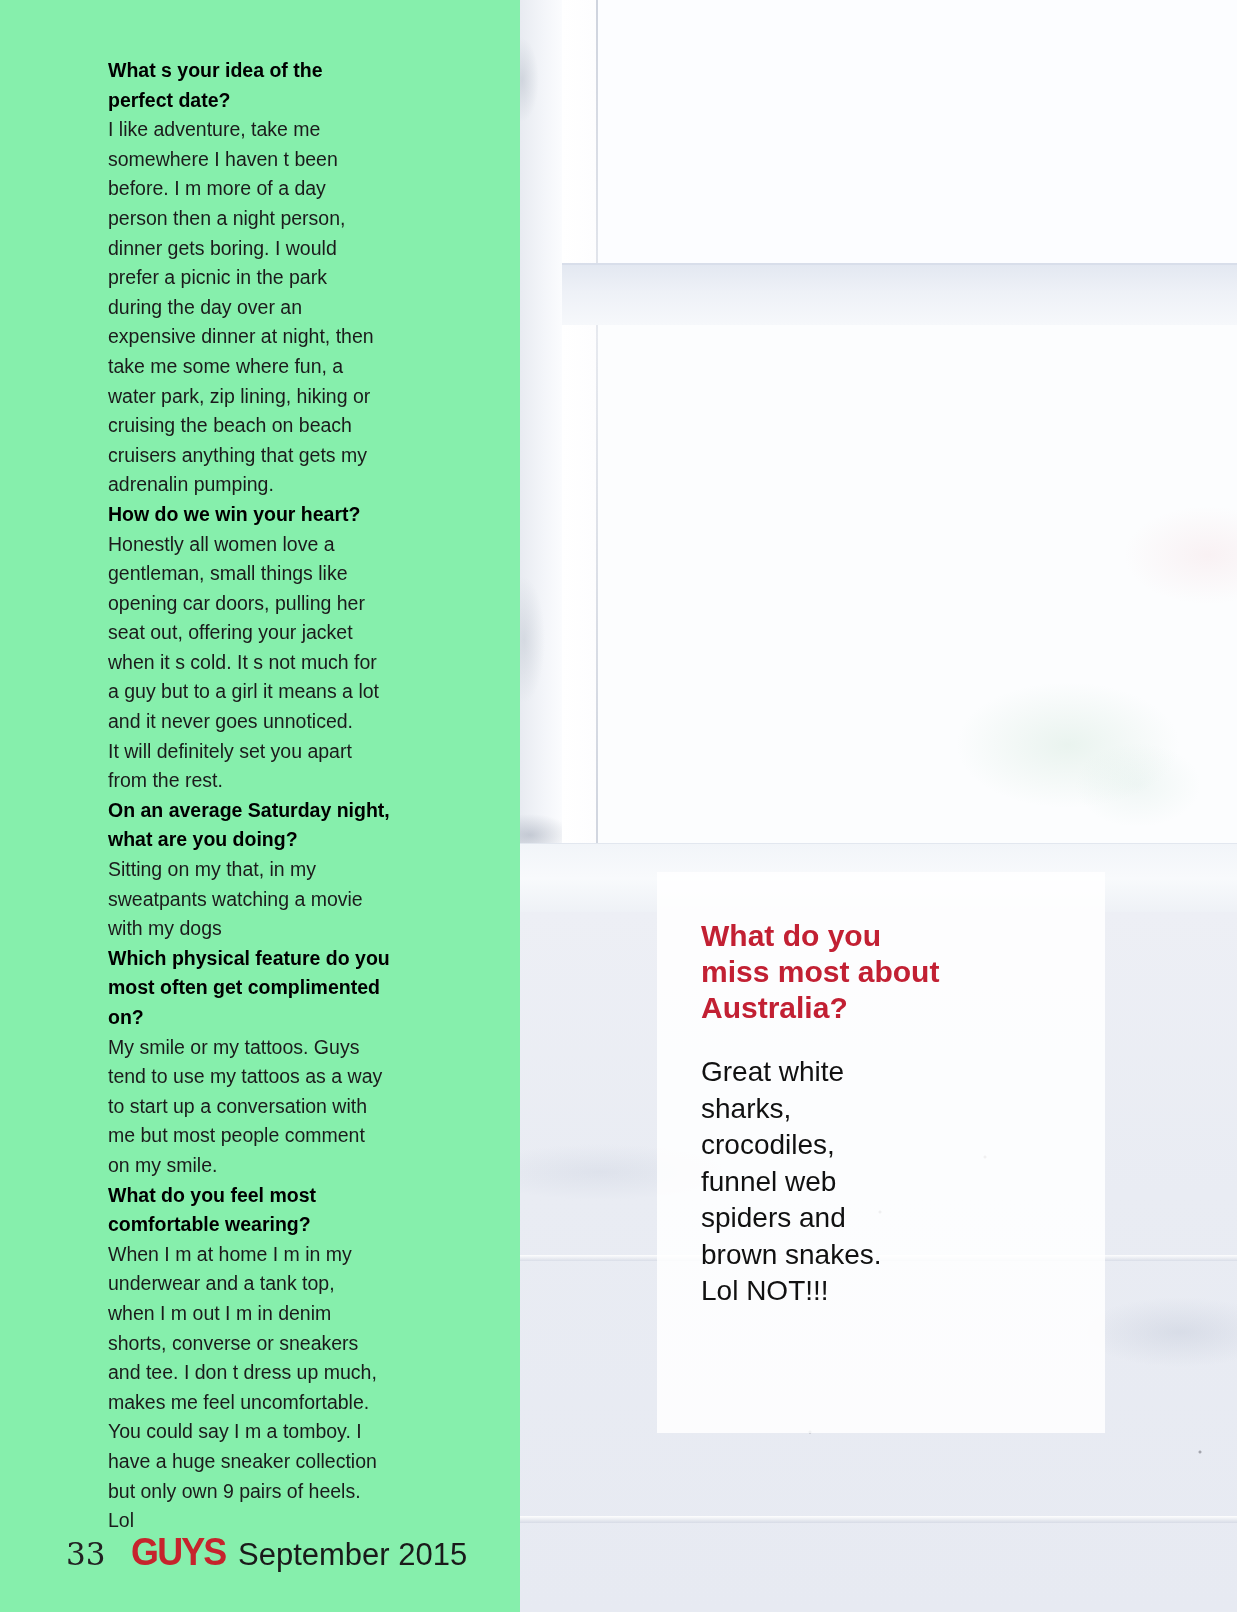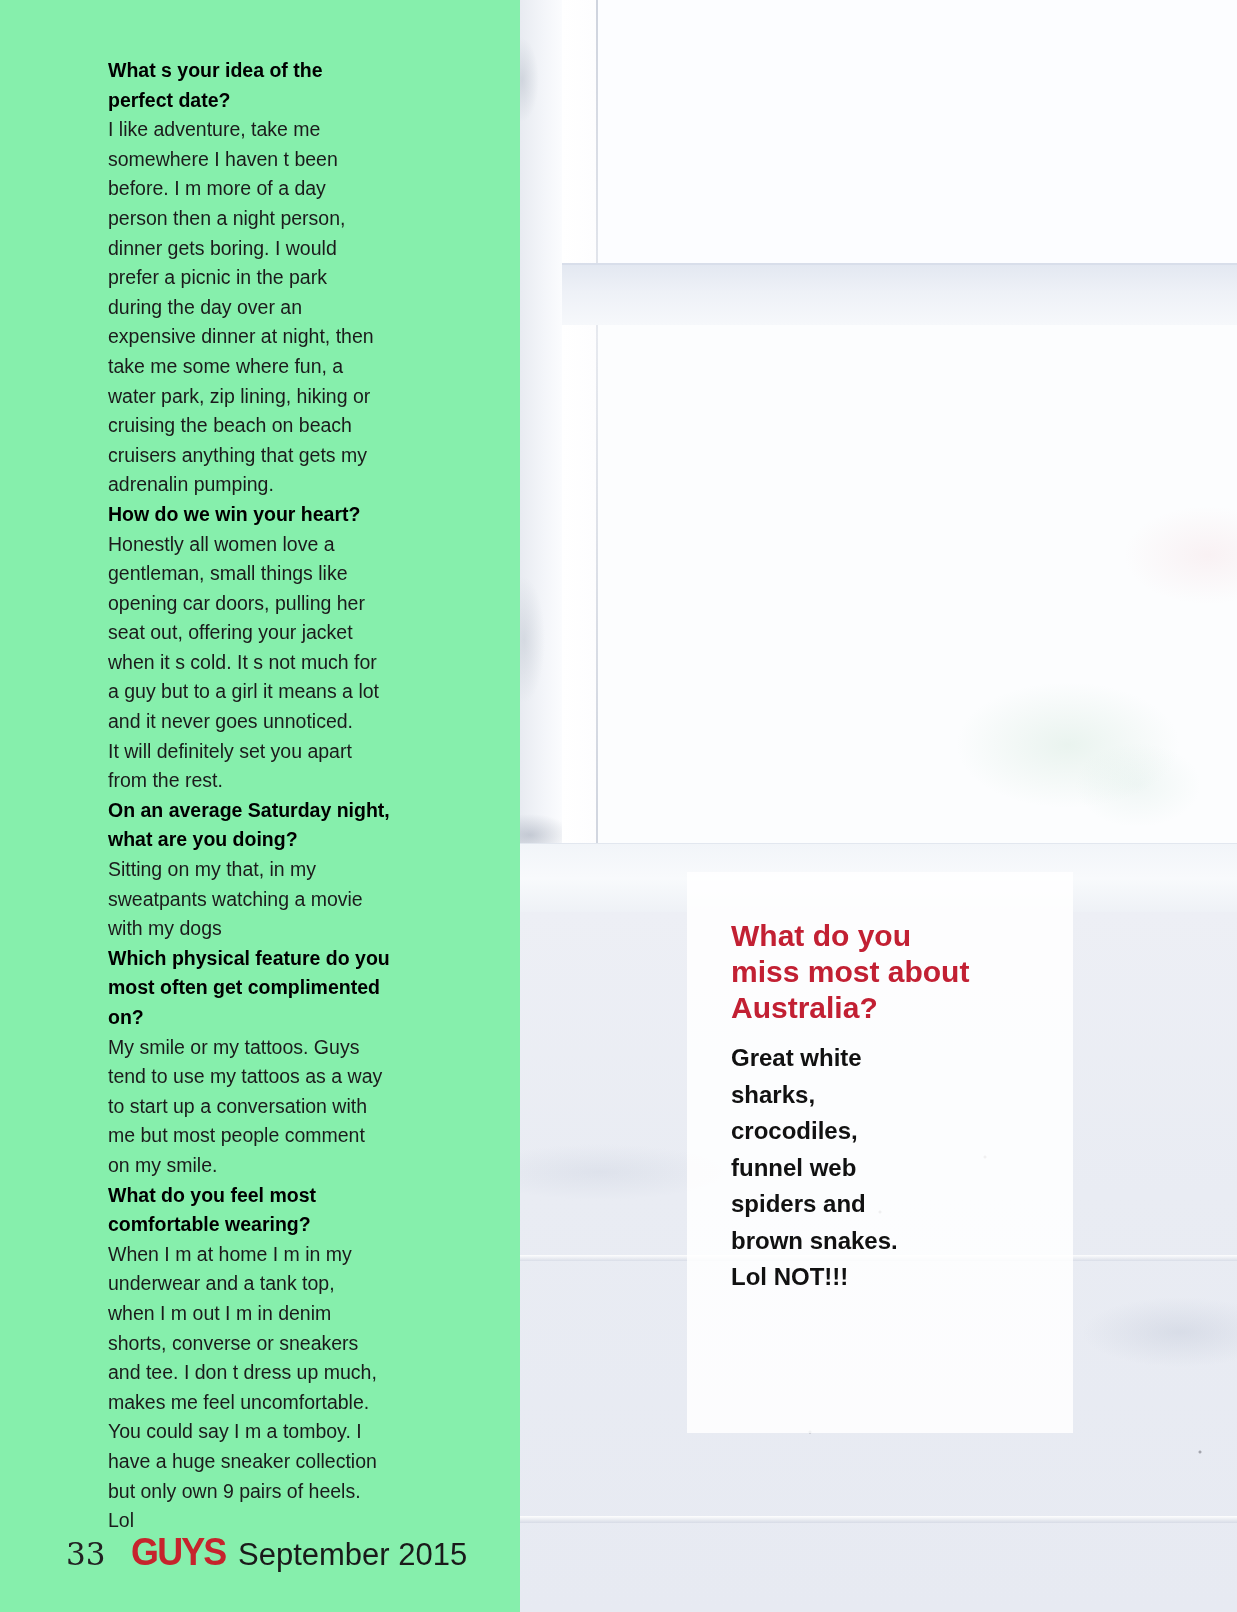--- a/index.html
+++ b/index.html
@@ -93,38 +93,38 @@
     background:linear-gradient(180deg,rgba(255,255,255,0.9),rgba(205,211,223,0.55));
   }
   .mortar-2 {
     position:absolute; left:0; top:1516px; width:717px; height:7px;
     background:linear-gradient(180deg,rgba(255,255,255,0.95),rgba(203,209,222,0.6));
   }
 
   
   .quote-card {
     position:absolute;
-    left:687px; top:872px;
-    width:386px; height:561px;
+    left:657px; top:872px;
+    width:448px; height:561px;
     background:rgba(255,255,255,0.86);
     box-sizing:border-box;
     padding:46px 46px 0 44px;
   }
   .quote-q {
     margin:0;
     font-weight:700;
     font-size:30px;
     line-height:36px;
     color:#c22033;
     white-space:pre-line;
   }
   .quote-a {
-    margin:14px 0 0 0;
-    font-weight:700;
-    font-size:24px;
+    margin:28px 0 0 0;
+    font-weight:400;
+    font-size:28px;
     line-height:36.5px;
     color:#111111;
     white-space:pre-line;
   }
 
   
   .footer {
     position:absolute;
     left:66px; top:1530px;
     display:flex;

